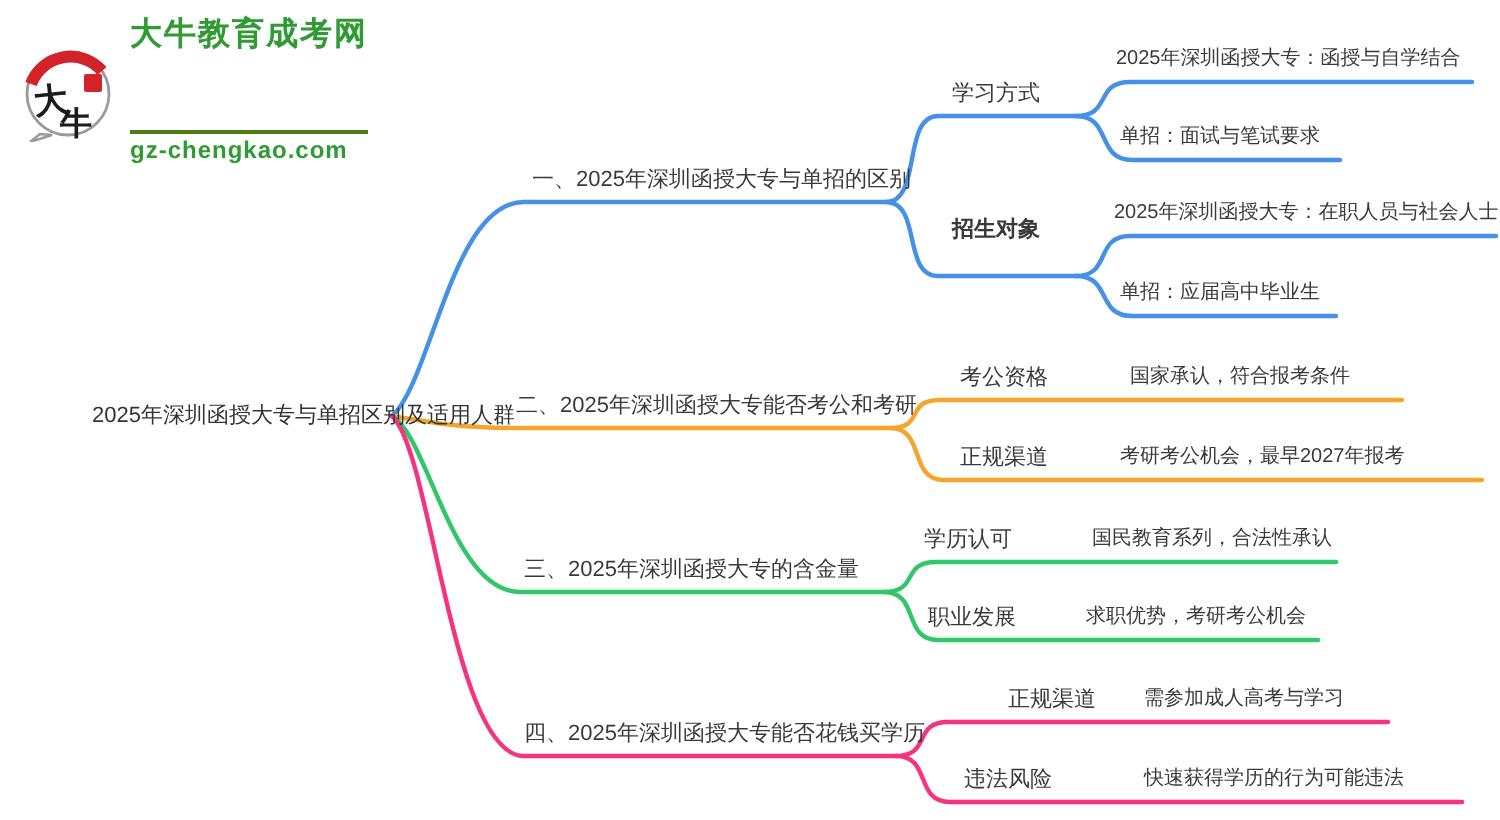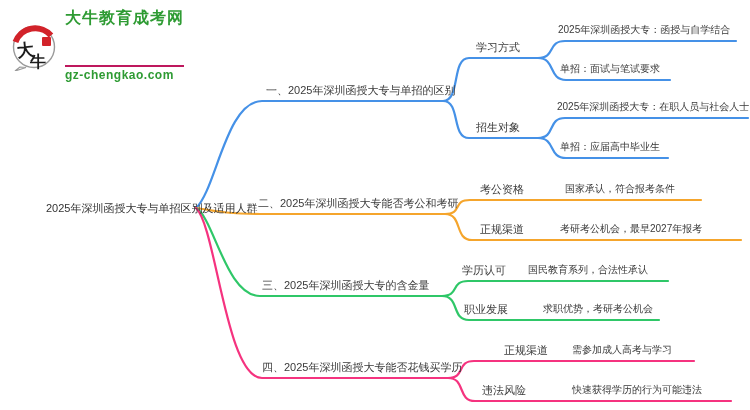--- a/index.html
+++ b/index.html
@@ -27,21 +27,21 @@
     position:absolute;left:10px;top:8px;
     display:flex;align-items:center;gap:7px;
   }
   #logo-text{display:flex;flex-direction:column;gap:37px;}
   #logo-name{
     font-size:16px;font-weight:bold;color:#2e9b33;
     letter-spacing:1px;line-height:20px;
   }
   #logo-domain{
     font-size:12px;font-weight:bold;color:#2e9b33;
-    border-top:2px solid #be185d;
+    border-top:2px solid #4d7c0f;
     padding-top:1px;line-height:15px;letter-spacing:0.5px;
   }
 </style>
 </head>
 <body>
 
 <div id="canvas">
 
   <svg id="map-lines" viewBox="0 0 750 410" fill="none" stroke-linecap="round" stroke-linejoin="round">
 
@@ -88,33 +88,33 @@
       <span id="logo-domain">gz-chengkao.com</span>
     </div>
   </div>
 
   <div class="node central" style="left:6px;top:201px;">2025年深圳函授大专与单招区别及适用人群</div>
 
   <div class="node branch-label" style="left:266px;top:83px;">一、2025年深圳函授大专与单招的区别</div>
   <div class="node sub-label" style="left:476px;top:40px;">学习方式</div>
   <div class="node leaf-label" style="left:558px;top:23px;">2025年深圳函授大专：函授与自学结合</div>
   <div class="node leaf-label" style="left:560px;top:62px;">单招：面试与笔试要求</div>
-  <div class="node sub-label" style="left:476px;top:120px;">招生对象</div>
+  <div class="node sub-label" style="left:476px;top:108px;font-weight:bold;">招生对象</div>
   <div class="node leaf-label" style="left:557px;top:100px;">2025年深圳函授大专：在职人员与社会人士</div>
   <div class="node leaf-label" style="left:560px;top:140px;">单招：应届高中毕业生</div>
 
   <div class="node branch-label" style="left:258px;top:196px;">二、2025年深圳函授大专能否考公和考研</div>
   <div class="node sub-label" style="left:480px;top:182px;">考公资格</div>
   <div class="node leaf-label" style="left:565px;top:182px;">国家承认，符合报考条件</div>
   <div class="node sub-label" style="left:480px;top:222px;">正规渠道</div>
   <div class="node leaf-label" style="left:560px;top:222px;">考研考公机会，最早2027年报考</div>
 
   <div class="node branch-label" style="left:262px;top:278px;">三、2025年深圳函授大专的含金量</div>
   <div class="node sub-label" style="left:462px;top:263px;">学历认可</div>
-  <div class="node leaf-label" style="left:528px;top:263px;">国民教育系列，合法性承认</div>
+  <div class="node leaf-label" style="left:546px;top:263px;">国民教育系列，合法性承认</div>
   <div class="node sub-label" style="left:464px;top:302px;">职业发展</div>
   <div class="node leaf-label" style="left:543px;top:302px;">求职优势，考研考公机会</div>
 
   <div class="node branch-label" style="left:262px;top:360px;">四、2025年深圳函授大专能否花钱买学历</div>
   <div class="node sub-label" style="left:504px;top:343px;">正规渠道</div>
   <div class="node leaf-label" style="left:572px;top:343px;">需参加成人高考与学习</div>
   <div class="node sub-label" style="left:482px;top:383px;">违法风险</div>
   <div class="node leaf-label" style="left:572px;top:383px;">快速获得学历的行为可能违法</div>
 
 </div>

